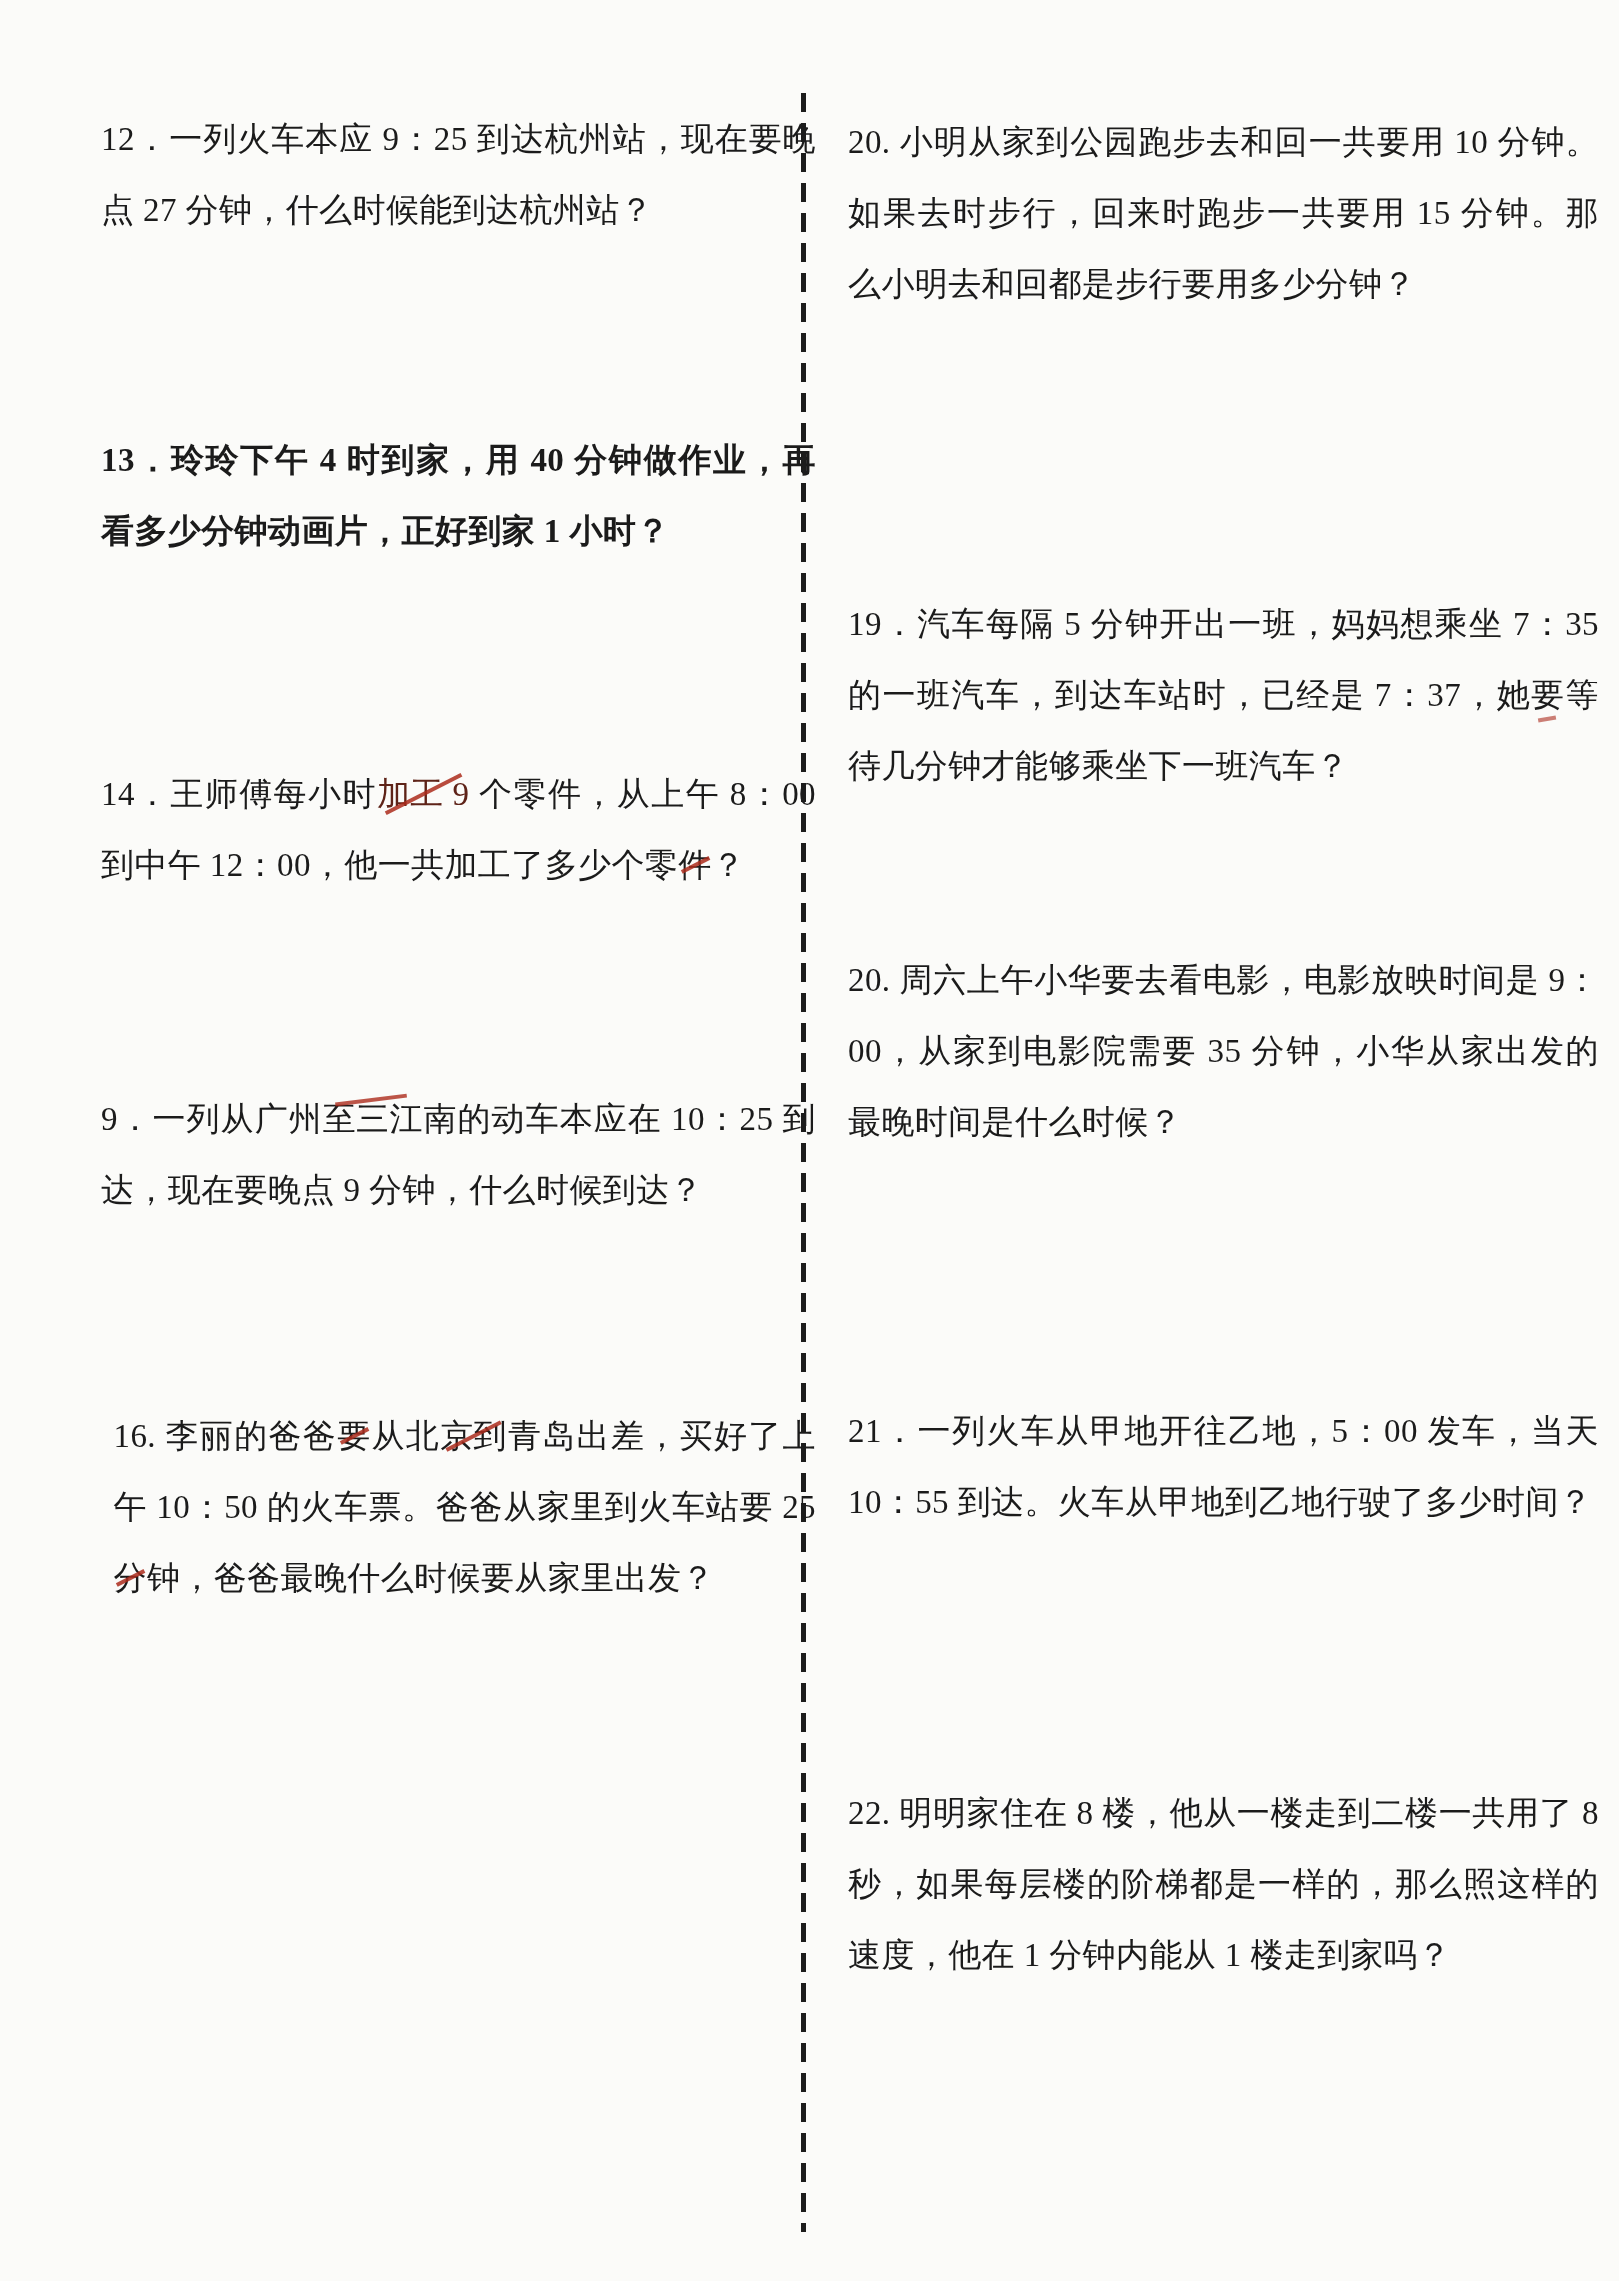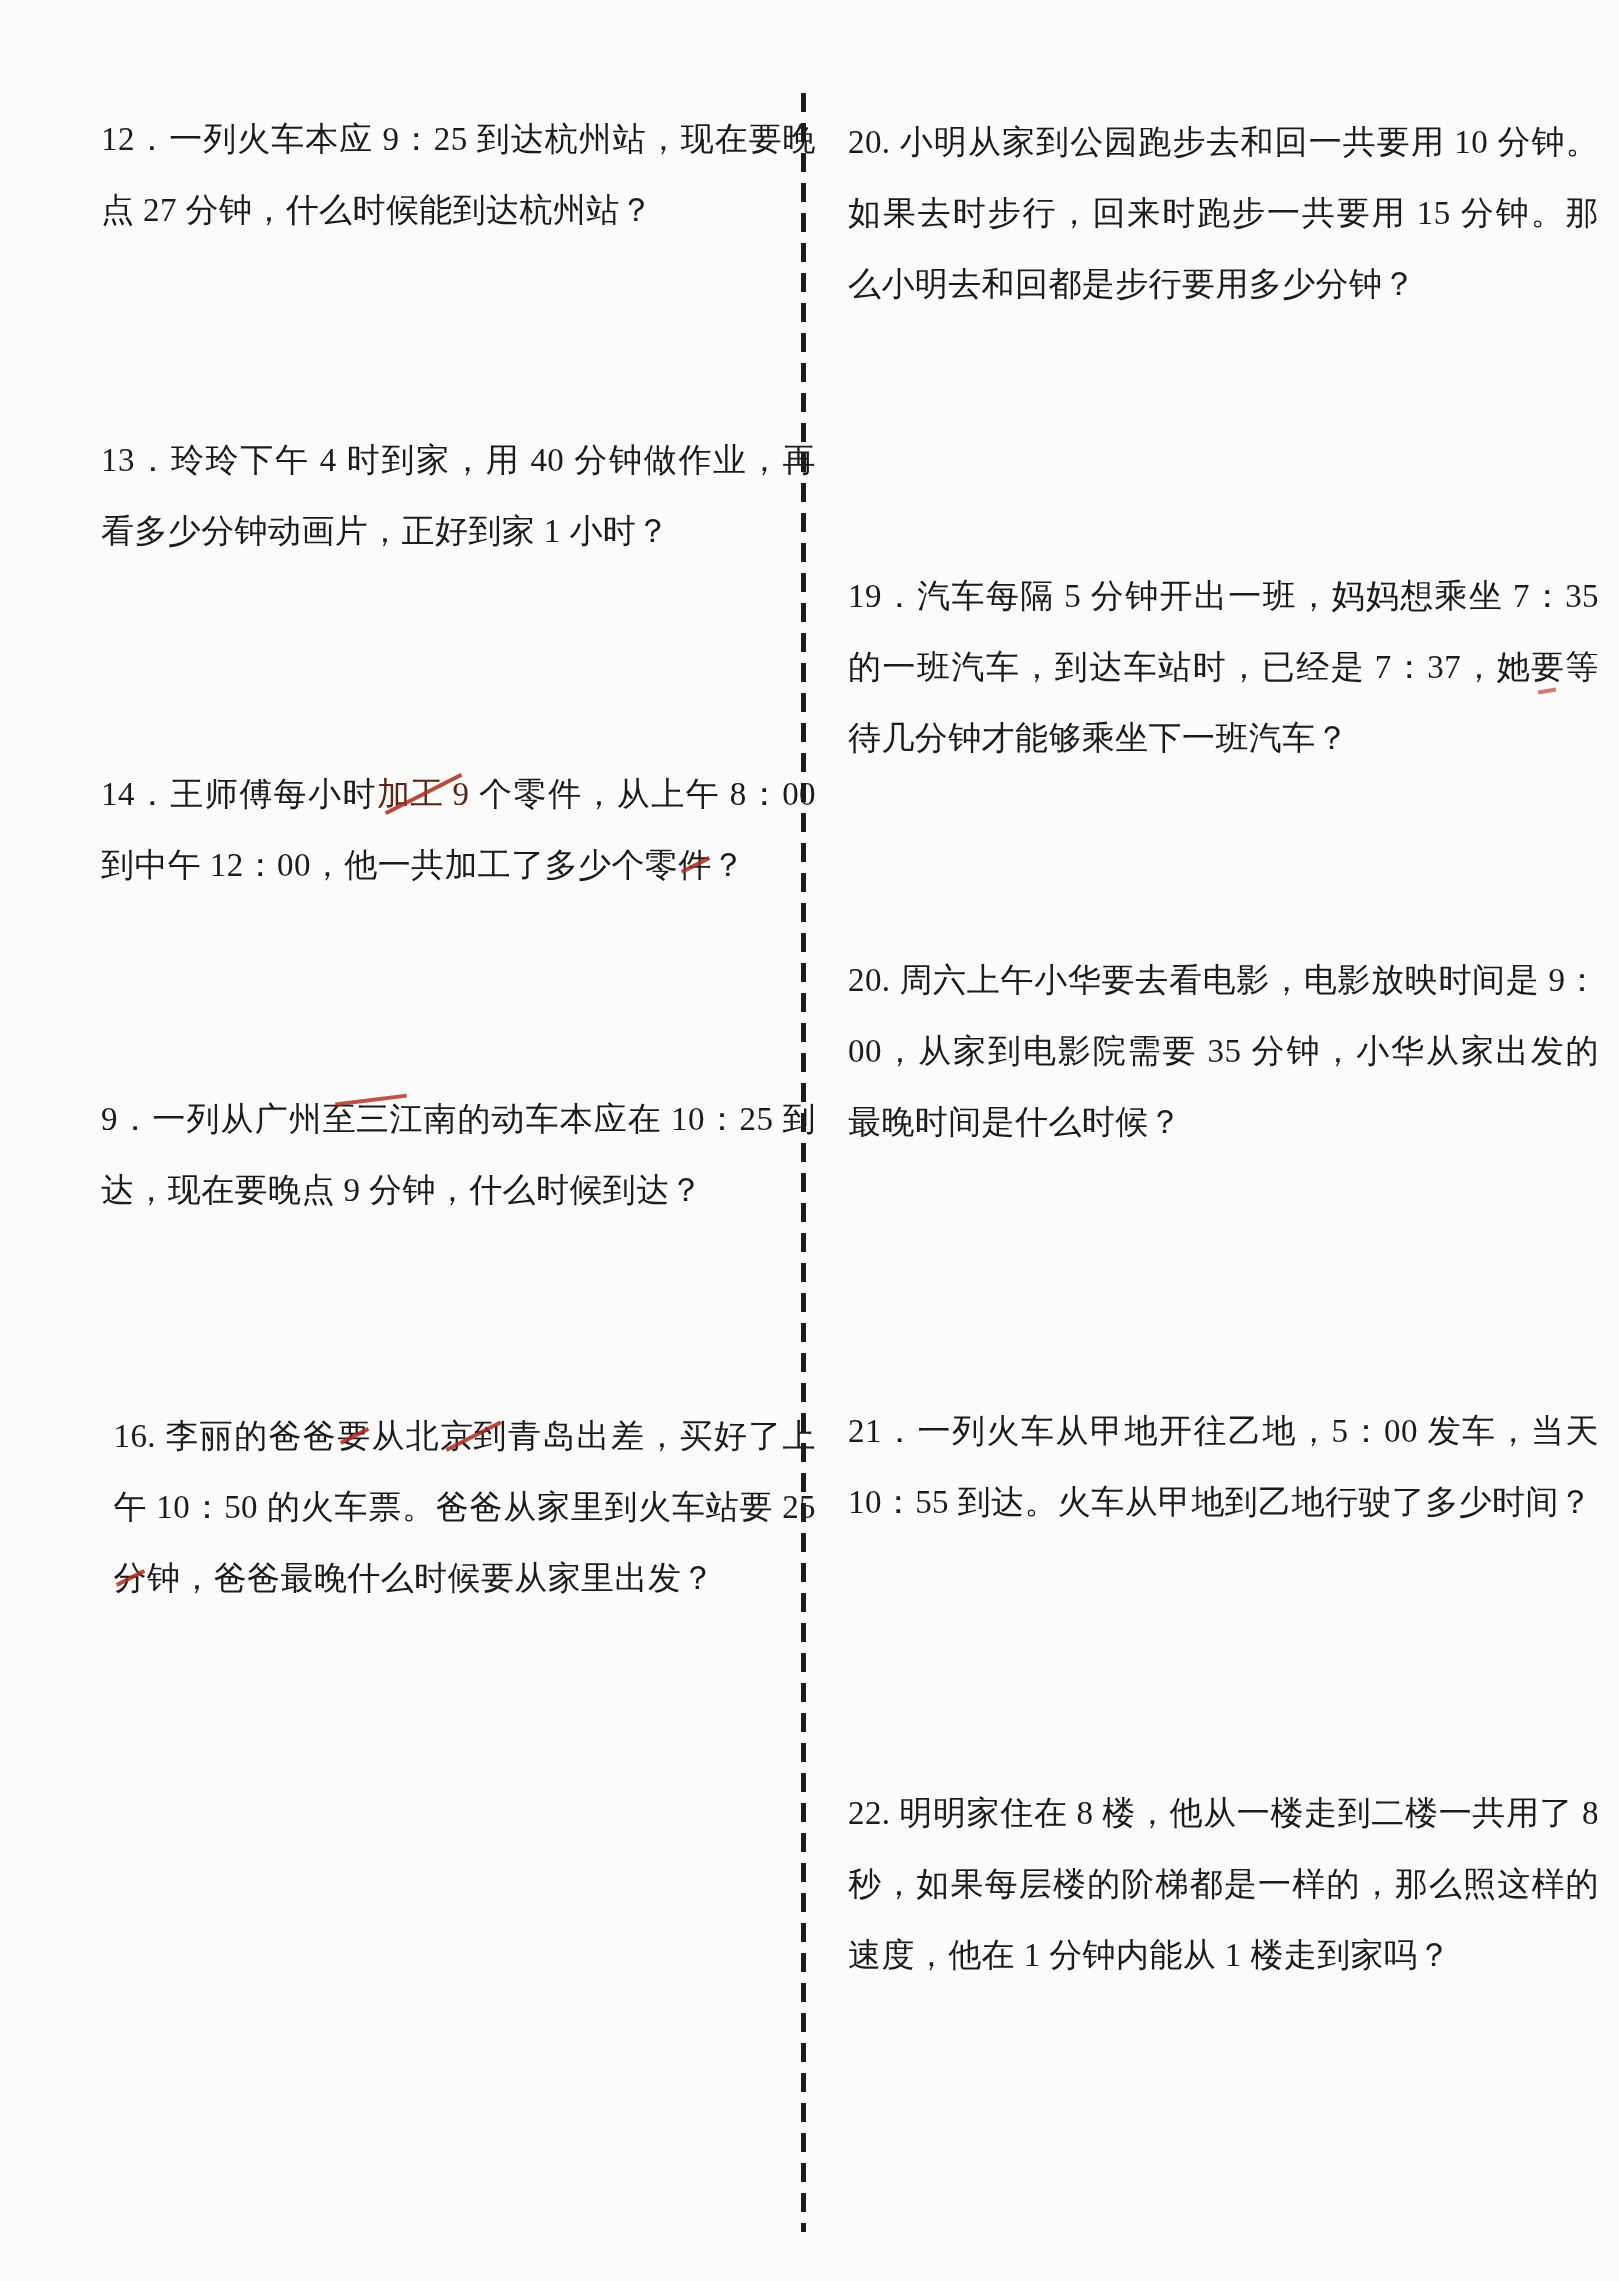--- a/index.html
+++ b/index.html
@@ -23,27 +23,27 @@
   .problem {
     position:absolute; left:0; width:100%;
     font-size:33px; line-height:71px;
     text-align:justify; text-justify:inter-ideograph;
     letter-spacing:0.4px;
     word-break:break-all;
   }
 
   
   [data-name="problem-12"] { top:104px; }
-  [data-name="problem-13"] { top:425px; }
+  [data-name="problem-13"] { top:425px;font-weight:bold; }
   [data-name="problem-14"] { top:759px;font-family:Liberation Serif, serif; }
   [data-name="problem-15"] { top:1084px; }
   [data-name="problem-16"] { top:1401px; padding-left:12.5px; }
   [data-name="problem-17"] { top:1780px; }
   [data-name="problem-18"] { top:107px; }
-  [data-name="problem-19"] { top:561px; }
+  [data-name="problem-19"] { top:589px; }
   [data-name="problem-20"] { top:945px; }
   [data-name="problem-21"] { top:1396px; }
   [data-name="problem-22"] { top:1778px; }
 
   
   .red-ink { color:#5e2318; }
   .mark { position:relative; display:inline-block; }
   .slash::after {
     content:""; position:absolute; left:4%; right:4%; top:46%; height:3.6px;
     background:rgba(172,44,28,0.85); transform:rotate(-27deg);

